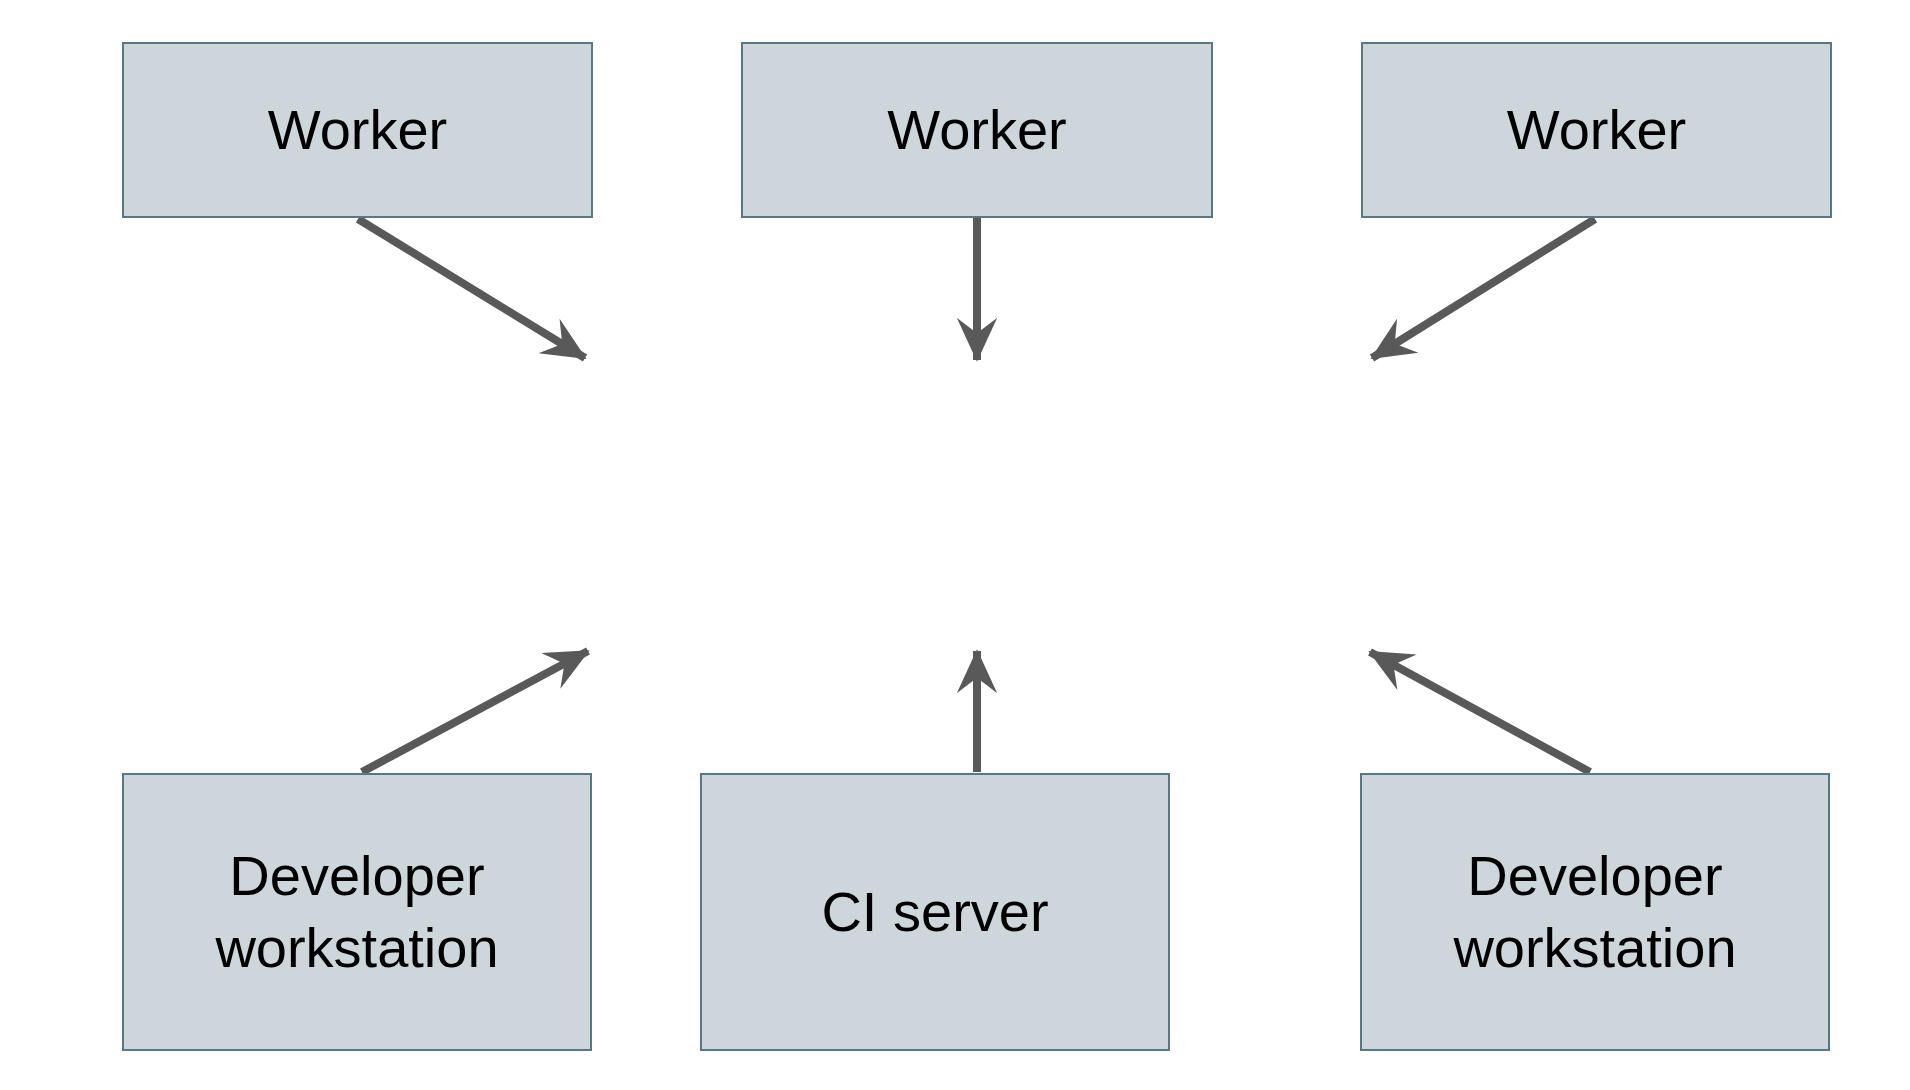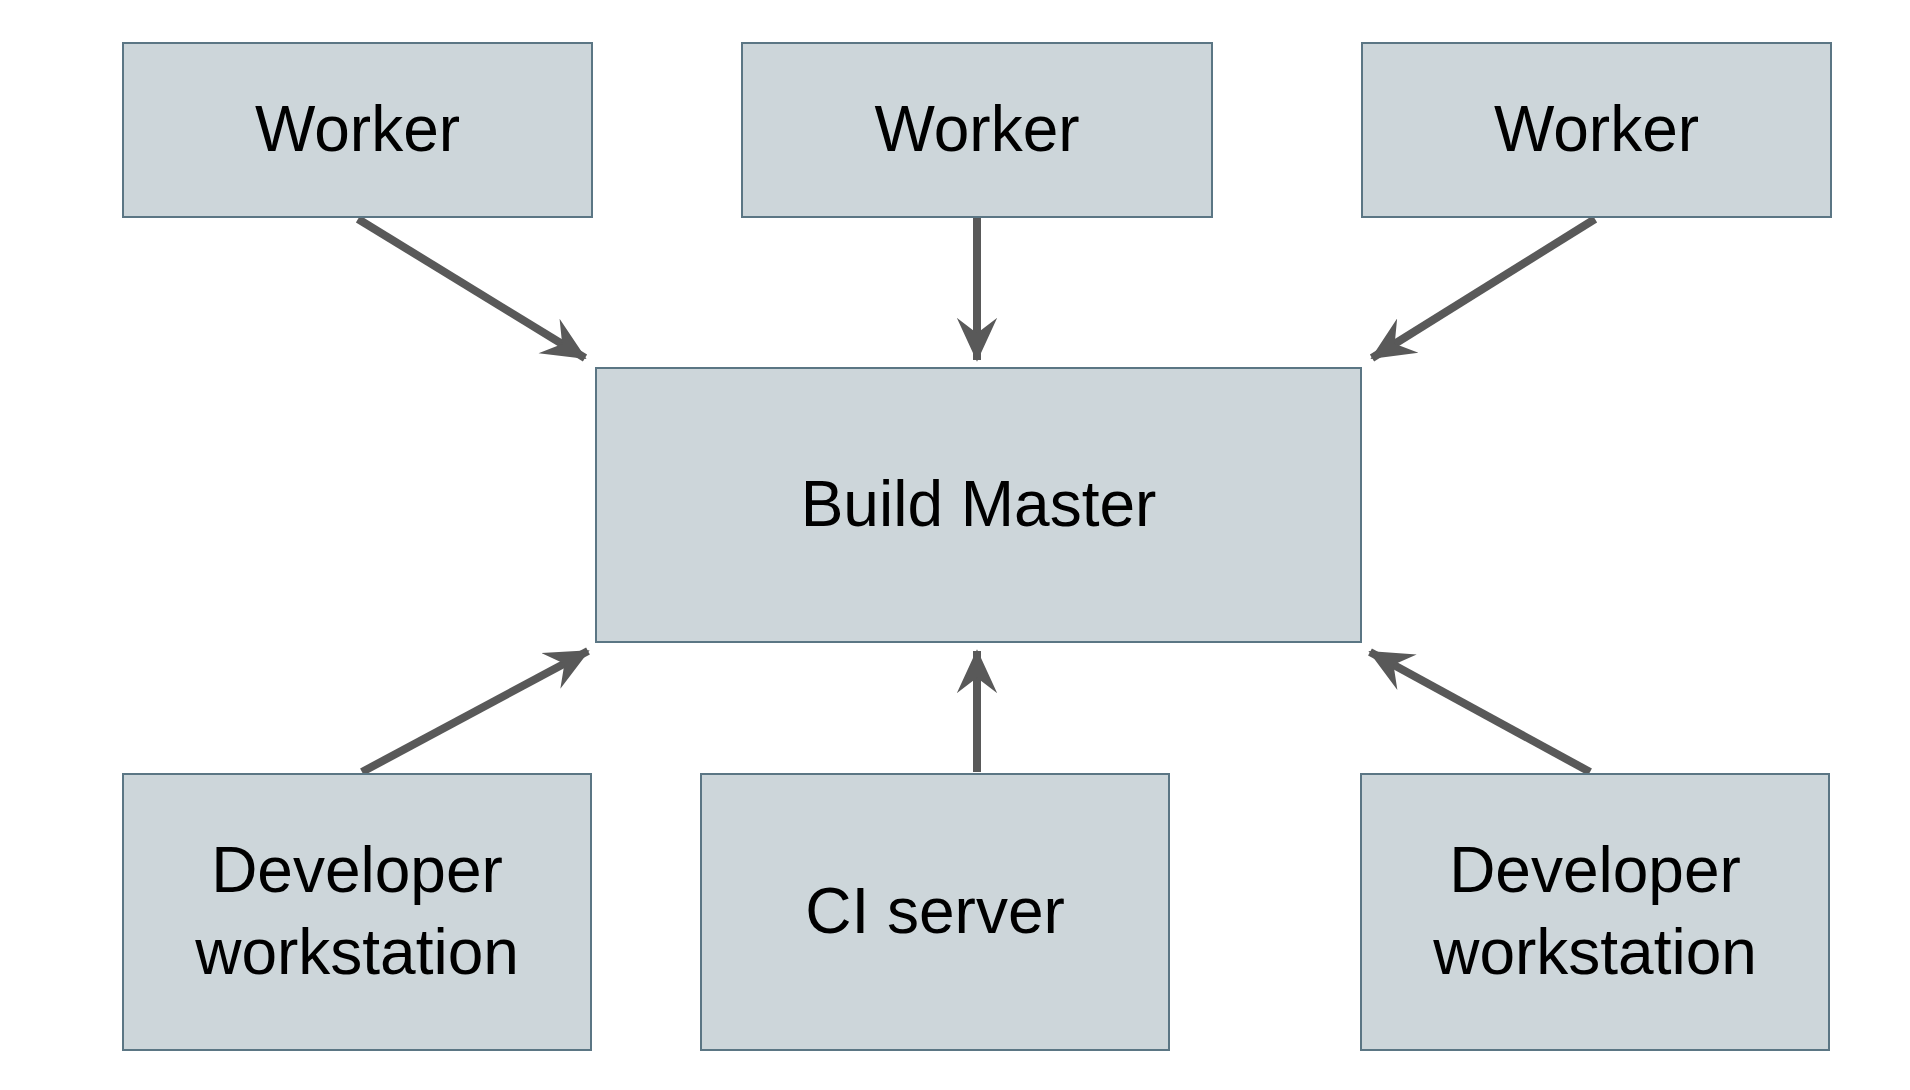--- a/index.html
+++ b/index.html
@@ -29,21 +29,21 @@
   .node{
     position:absolute;
     box-sizing:border-box;
     background:var(--node-fill);
     border:2.5px solid var(--node-border);
     display:flex;align-items:center;justify-content:center;
     text-align:center;
   }
   .node-label{
     color:var(--text);
-    font-size:64px;
+    font-size:56px;
     line-height:1.28;
     letter-spacing:0px;
   }
   
   #node-worker-1{left:122px;top:42px;width:471px;height:176px;}
   #node-worker-2{left:741px;top:42px;width:472px;height:176px;}
   #node-worker-3{left:1361px;top:42px;width:471px;height:176px;}
   #node-build-master{left:595px;top:367px;width:767px;height:276px;}
   #node-dev-workstation-left{left:122px;top:773px;width:470px;height:278px;}
   #node-ci-server{left:700px;top:773px;width:470px;height:278px;}
@@ -73,23 +73,20 @@
   </div>
 
   <div class="node" id="node-worker-2">
     <span class="node-label">Worker</span>
   </div>
 
   <div class="node" id="node-worker-3">
     <span class="node-label">Worker</span>
   </div>
 
-  <div class="node" id="node-build-master">
-    <span class="node-label">Build Master</span>
-  </div>
 
   <div class="node" id="node-dev-workstation-left">
     <span class="node-label">Developer workstation</span>
   </div>
 
   <div class="node" id="node-ci-server">
     <span class="node-label">CI server</span>
   </div>
 
   <div class="node" id="node-dev-workstation-right">

